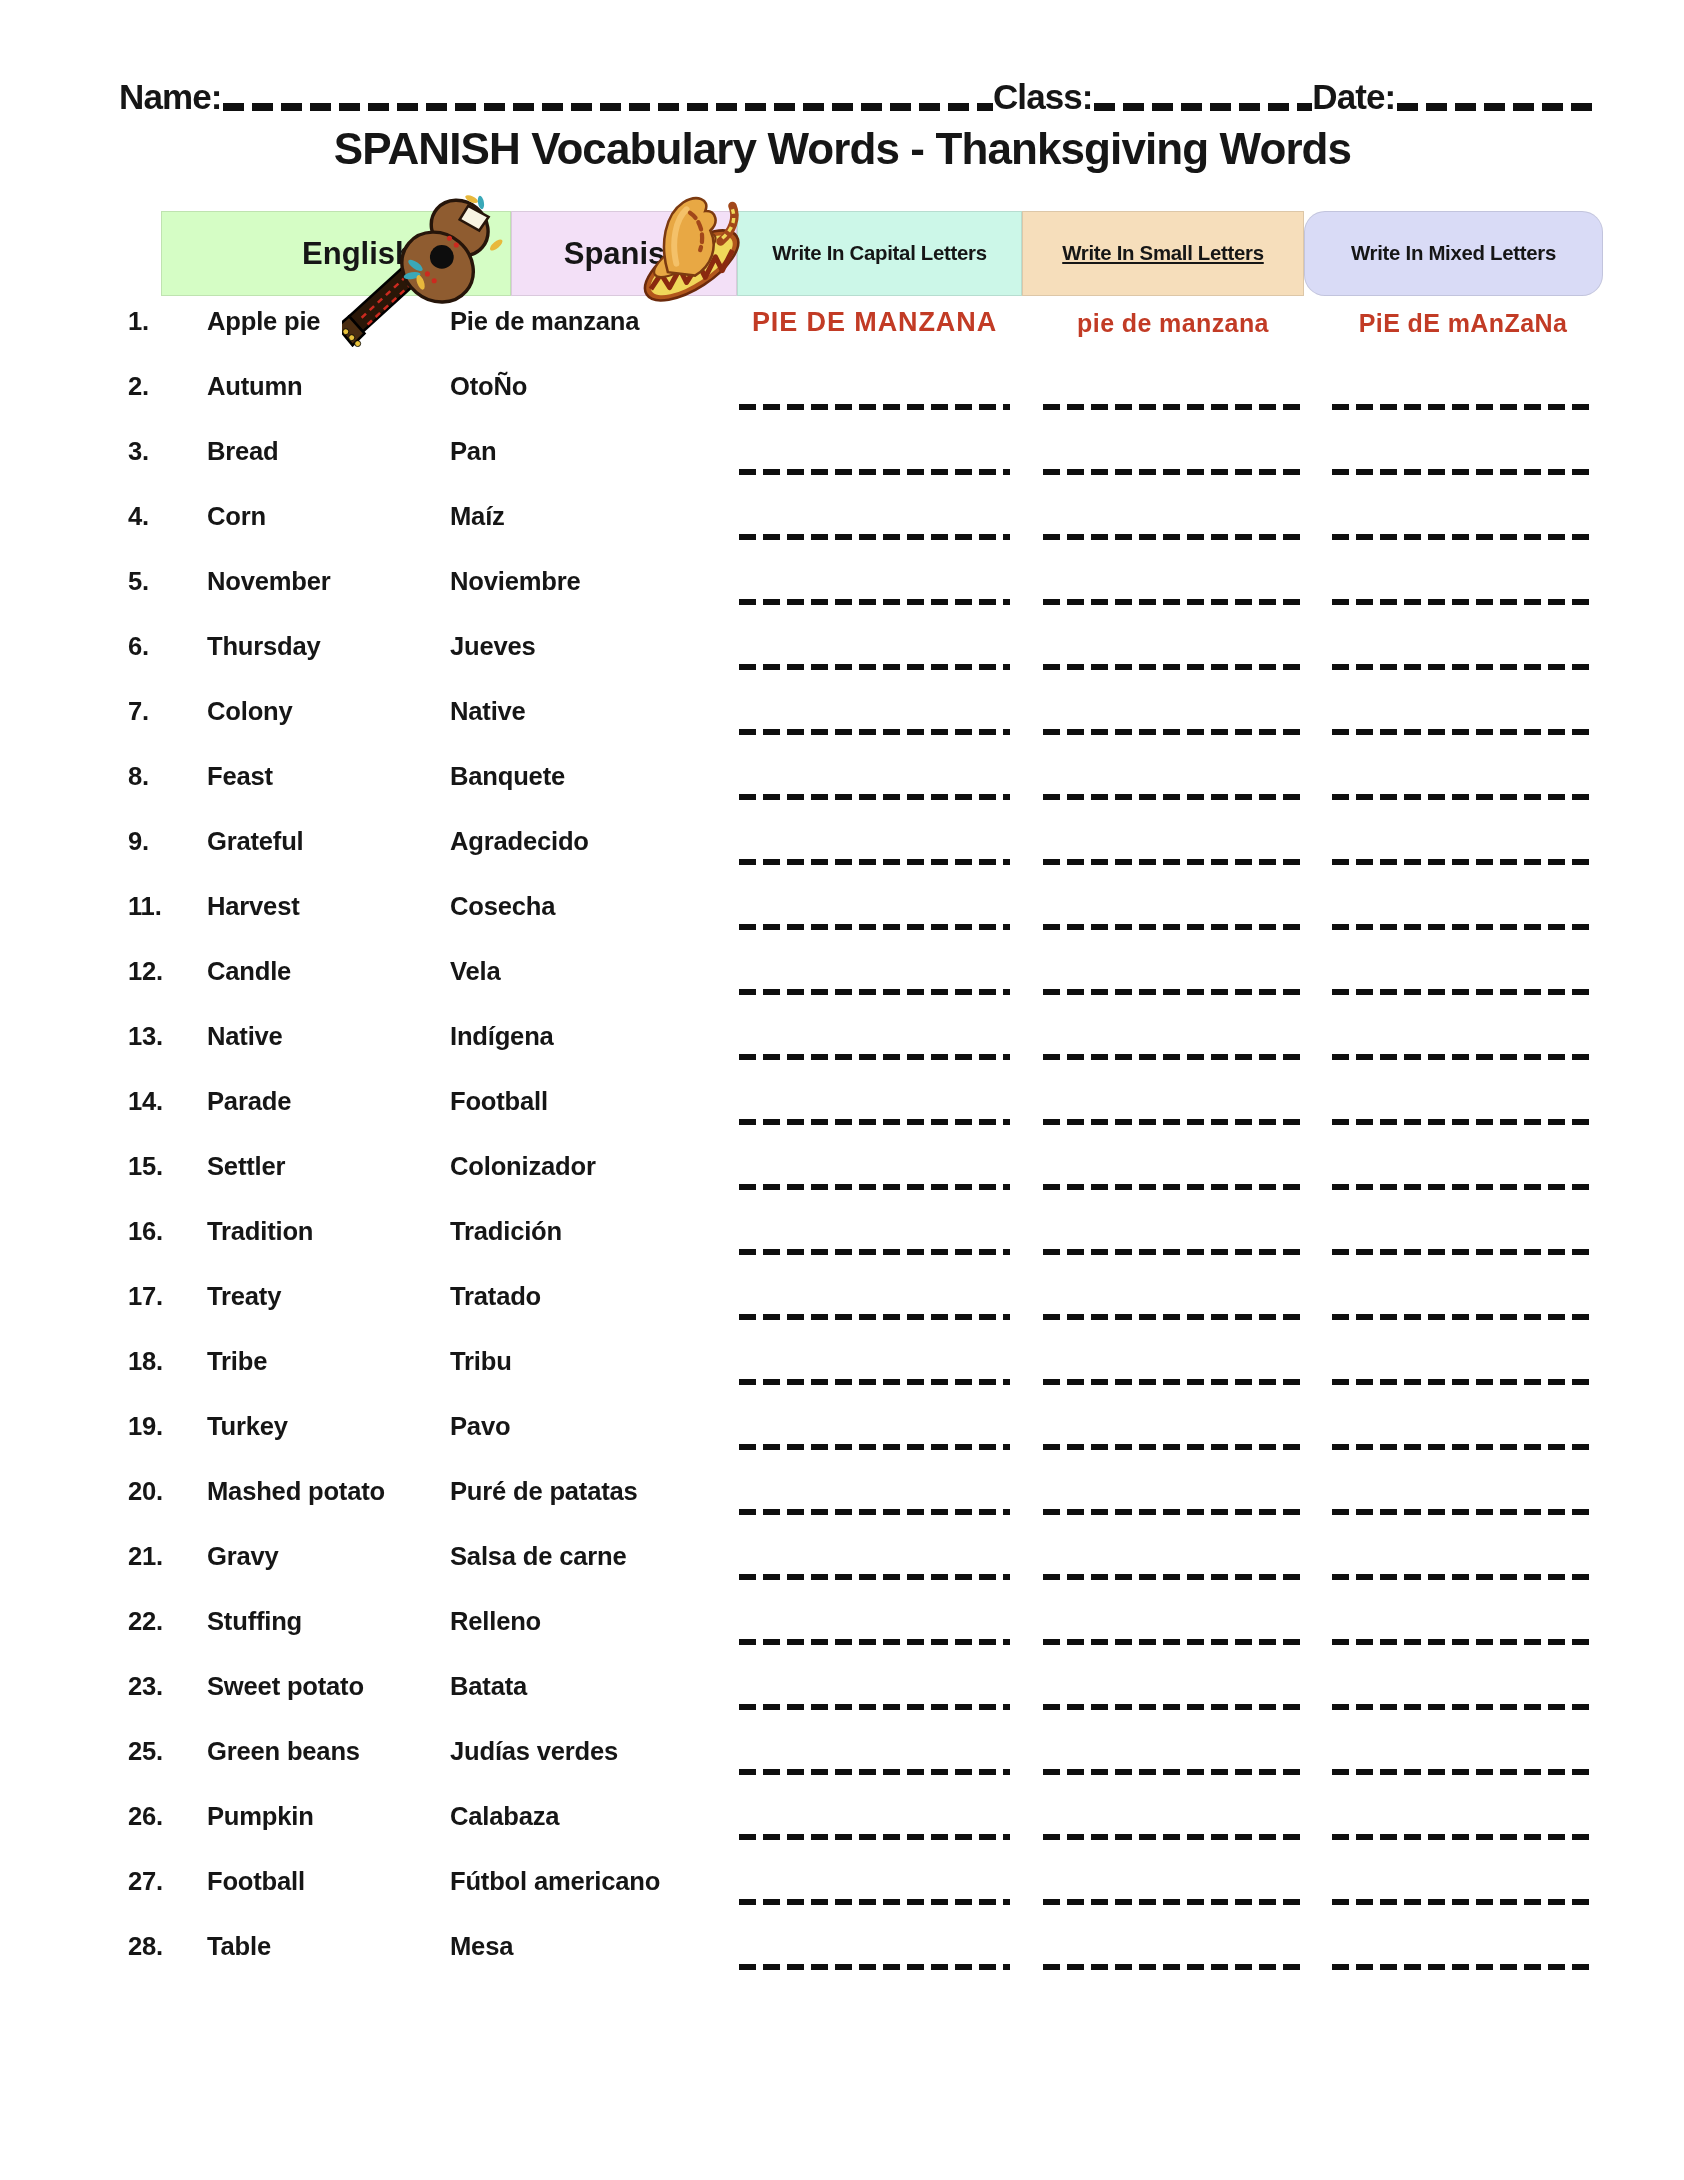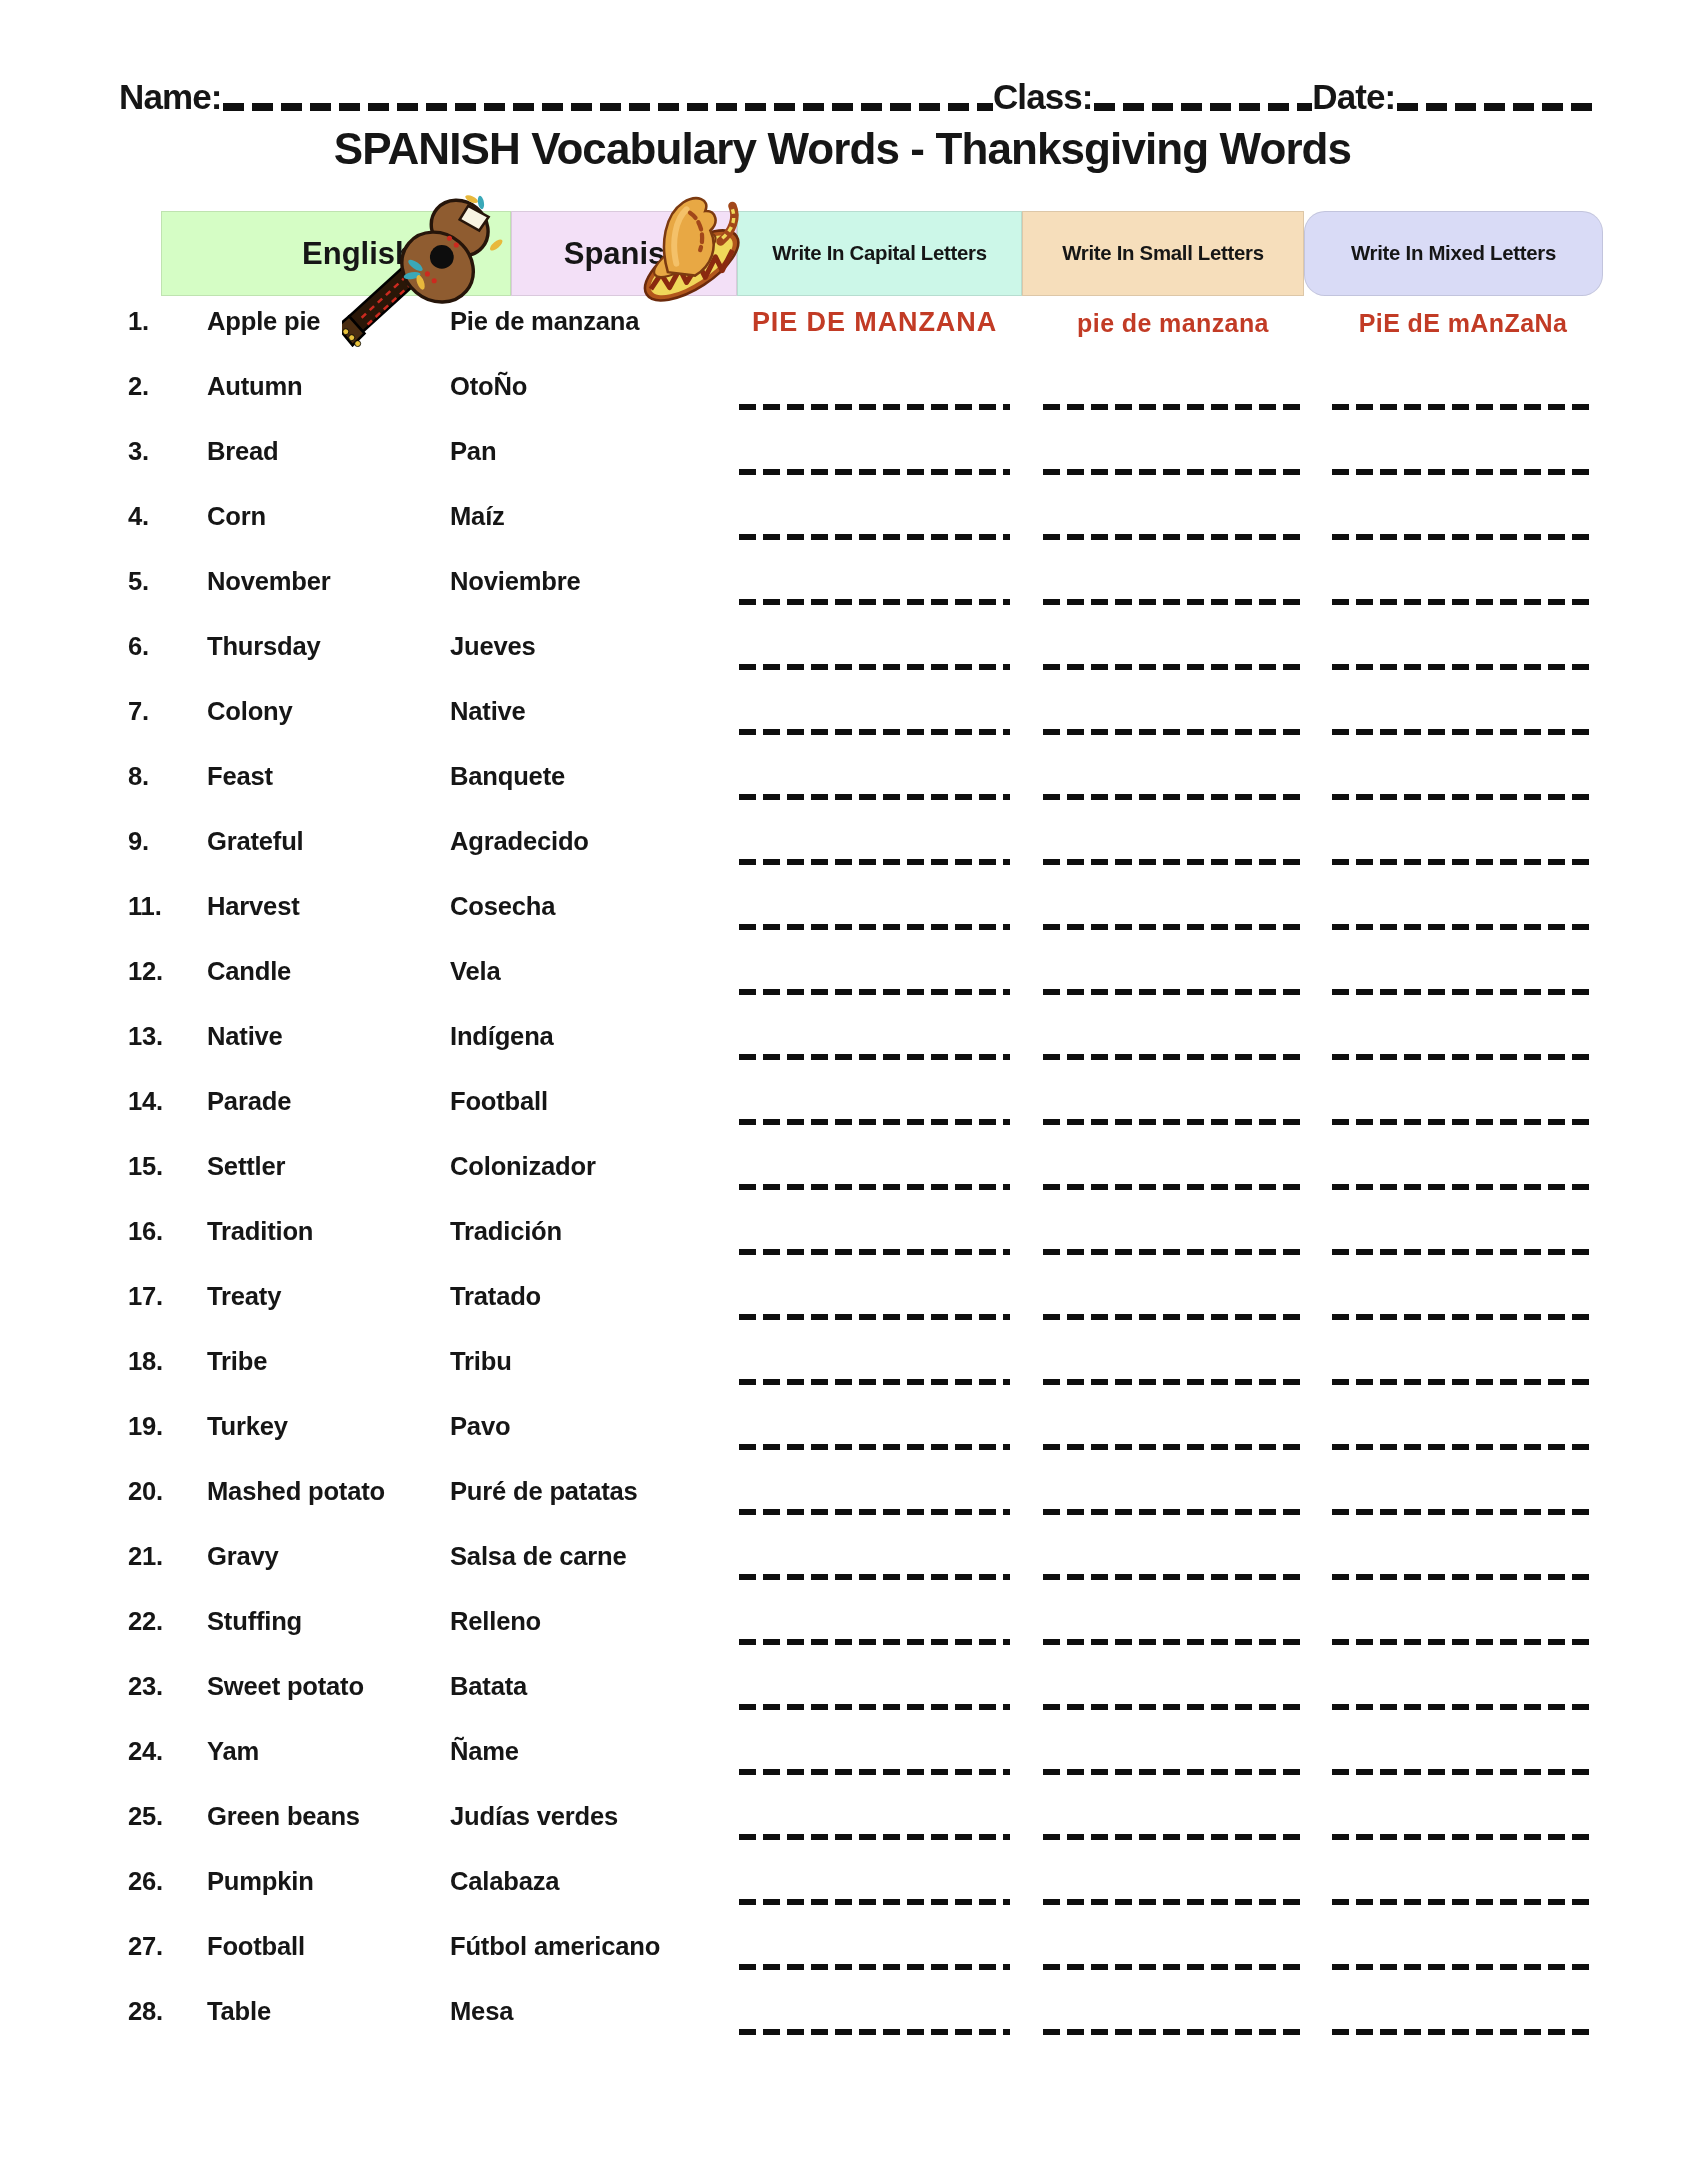--- a/index.html
+++ b/index.html
@@ -35,21 +35,21 @@
     position:absolute;top:211px;height:85px;
     display:flex;align-items:center;justify-content:center;
     border:0.9px solid rgba(0,0,0,0.10);
     box-sizing:border-box;
   }
   .hcell.big{font-size:31px;}
   .hcell.small{font-size:20.4px;letter-spacing:-0.3px;}
   .h-english{left:161px;width:350px;}
   .h-spanish{left:511px;width:226px;}
   .h-caps{left:737px;width:285px;}
-  .h-small{left:1022px;width:282px;}
+  .h-small{left:1022px;width:282px;text-decoration:underline;}
   .h-mixed{left:1304px;width:299px;}
   
   .guitar{position:absolute;left:342px;top:194px;width:175px;height:153px;}
   .sombrero{position:absolute;left:637px;top:194px;width:111px;height:119px;}
   
   .rows{position:absolute;top:300px;left:0;right:0;}
   .vrow{position:relative;height:65px;}
   .cell{position:absolute;top:6.8px;font-size:25.6px;letter-spacing:-0.2px;white-space:nowrap;}
   .c-num{left:128px;width:72px;}
   .c-en{left:207px;}
@@ -451,34 +451,20 @@
           <div class="dashline"></div>
         </div>
       <div class="blankcell c-b2">
           <div class="dashline"></div>
         </div>
       <div class="blankcell c-b3">
           <div class="dashline"></div>
         </div>
     </div>
       <div class="vrow">
-      <span class="cell c-num">24.</span>
-      <span class="cell c-en">Yam</span>
-      <span class="cell c-es">Ñame</span>
-      <div class="blankcell c-b1">
-          <div class="dashline"></div>
-        </div>
-      <div class="blankcell c-b2">
-          <div class="dashline"></div>
-        </div>
-      <div class="blankcell c-b3">
-          <div class="dashline"></div>
-        </div>
-    </div>
-      <div class="vrow">
       <span class="cell c-num">25.</span>
       <span class="cell c-en">Green beans</span>
       <span class="cell c-es">Judías verdes</span>
       <div class="blankcell c-b1">
           <div class="dashline"></div>
         </div>
       <div class="blankcell c-b2">
           <div class="dashline"></div>
         </div>
       <div class="blankcell c-b3">

